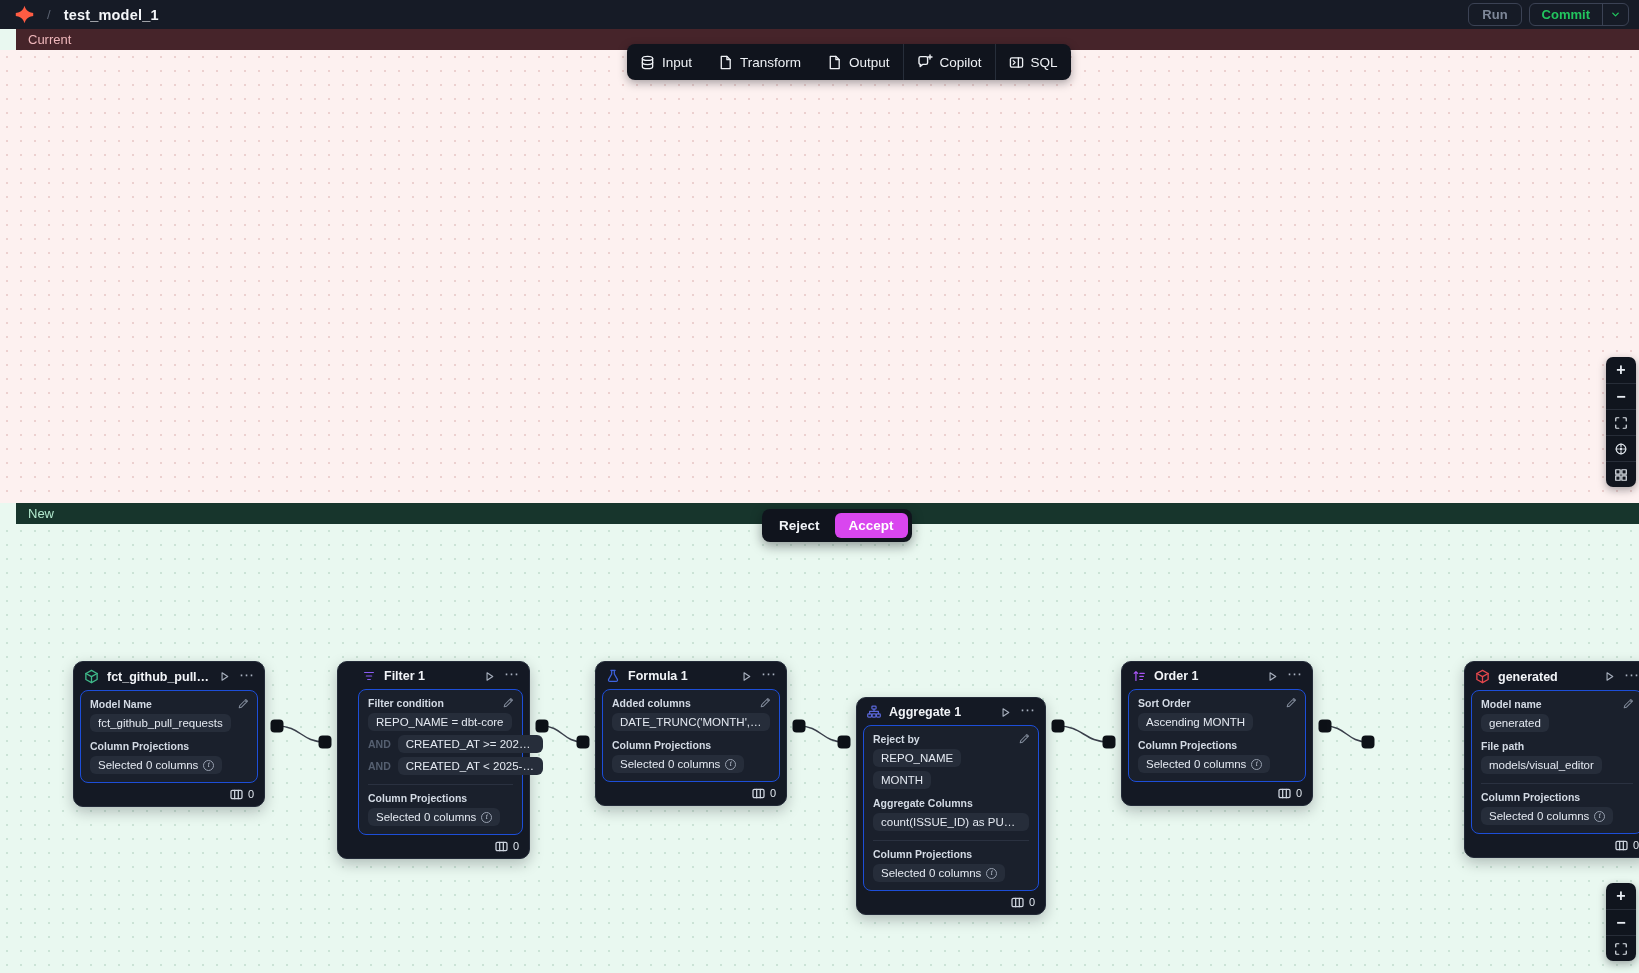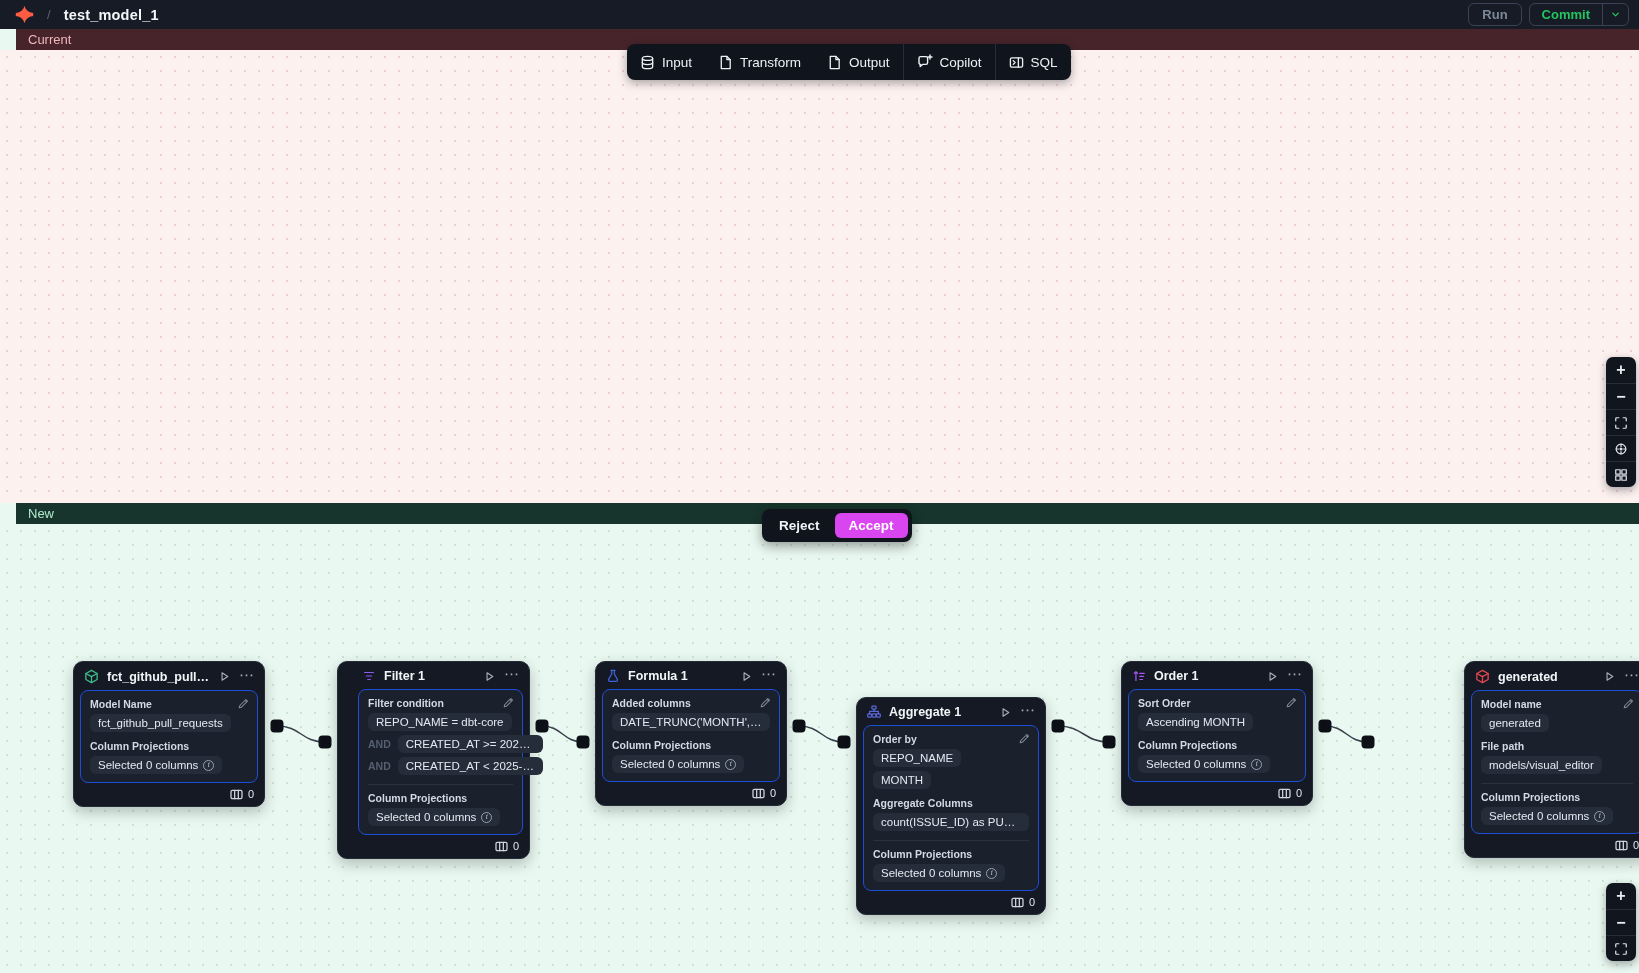--- a/index.html
+++ b/index.html
@@ -430,21 +430,21 @@
         </svg>
     </span>
     <span class="hbtn menu">⋯</span>
   </div>
   <div class="node-body">
     <span class="pencil icon">
       <svg width="12" height="12" viewBox="0 0 16 16">
           <path d="M3 13l.8-3 8-8 2.2 2.2-8 8zM10.6 3.2l2.2 2.2"></path>
         </svg>
     </span>
-    <div class="section-label">Order by</div>
+    <div class="section-label">Reject by</div>
     <div class="pill-row first">
         <span class="pill">
           <span class="pill-text">REPO_NAME</span>
         </span>
       </div>
     <div class="pill-row">
         <span class="pill">
           <span class="pill-text">MONTH</span>
         </span>
       </div>

